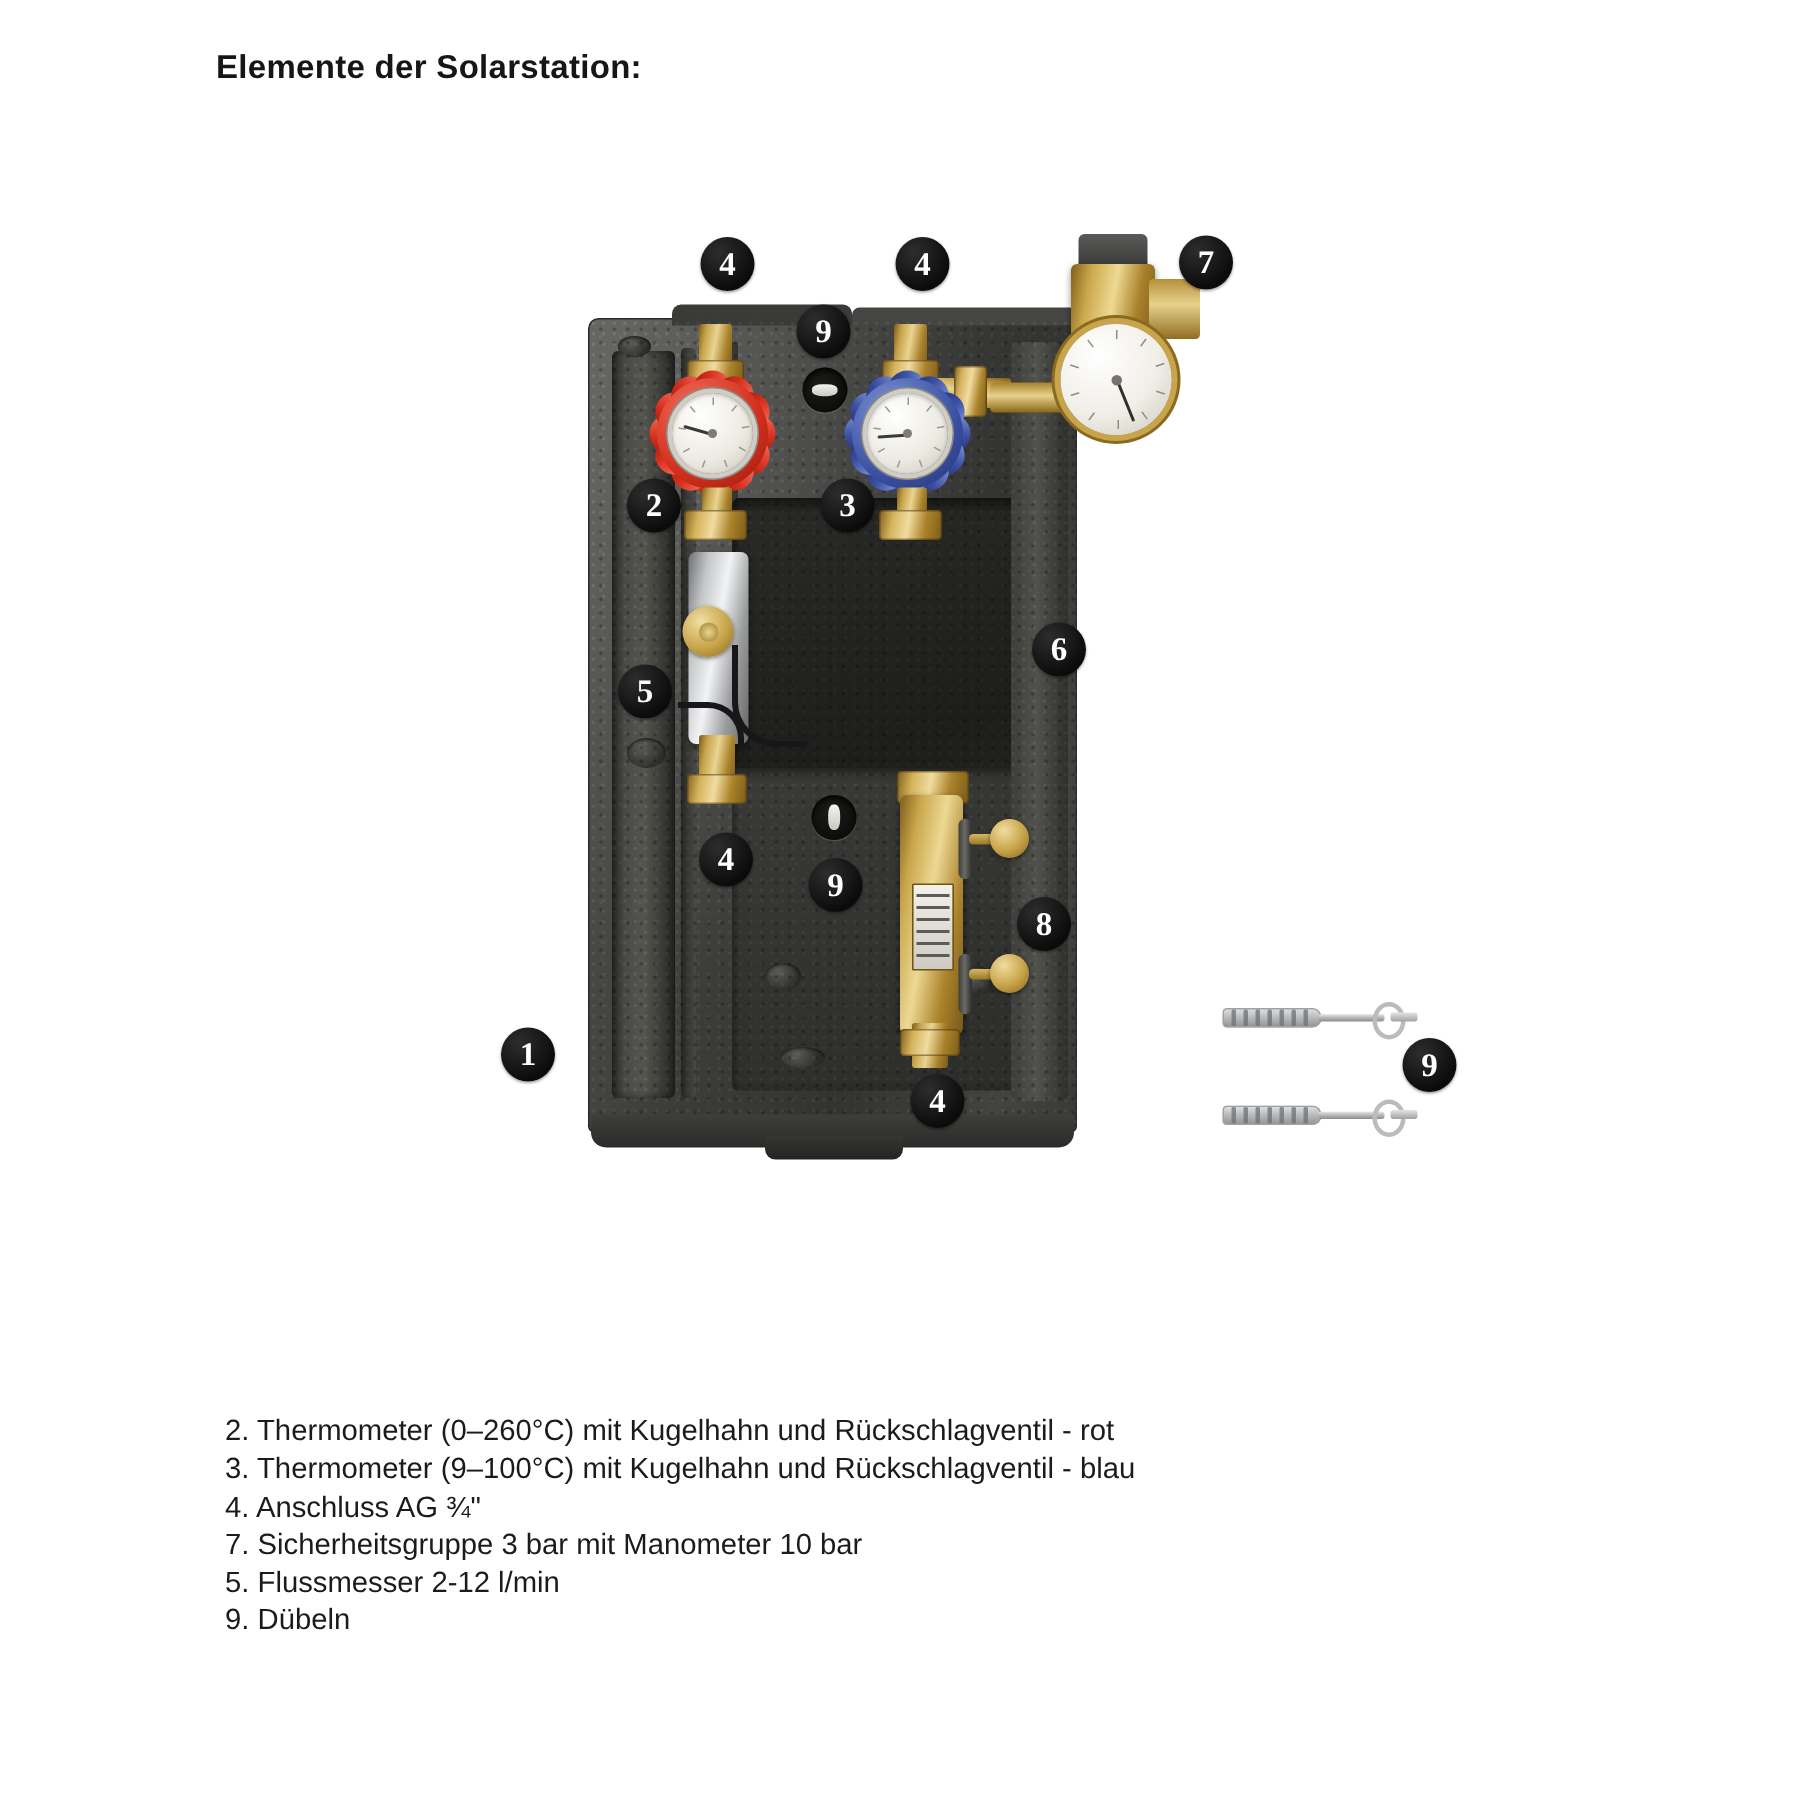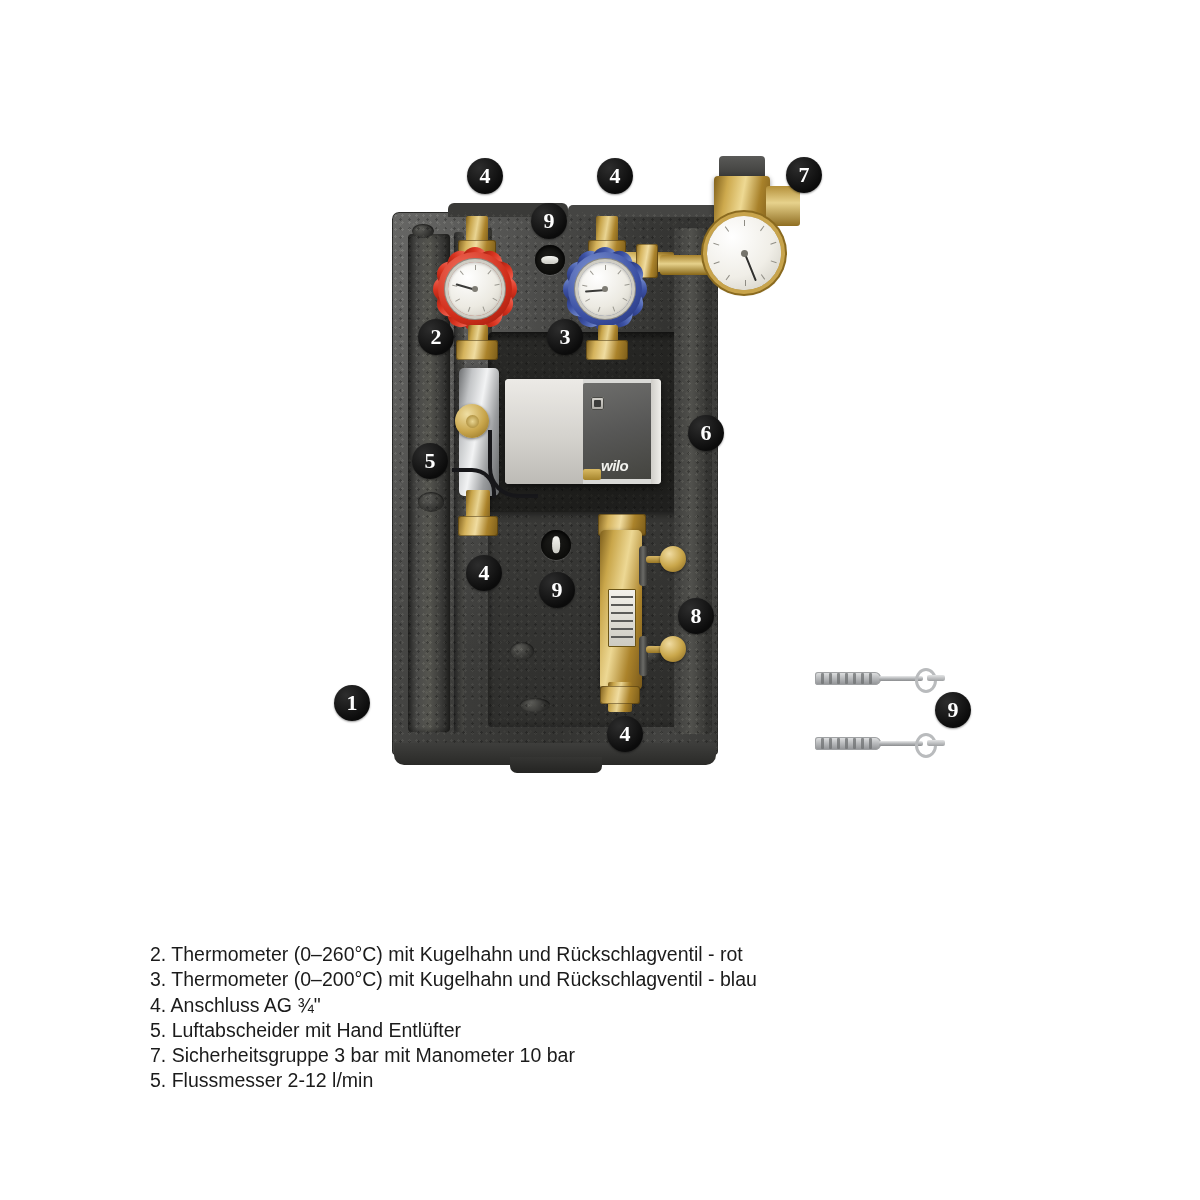--- a/index.html
+++ b/index.html
@@ -345,20 +345,21 @@
     list-style:none;
     font-size:19.5px;line-height:25.3px;color:#1b1b1b;white-space:nowrap;
   }
   .legend ol{margin:0;padding:0;}
 </style>
 </head>
 <body>
 
 <div class="page">
 
+  <div class="title">Elemente der Solarstation:</div>
 
   <div class="figure">
 
     <div class="housing">
       <div class="topnotch"></div>
       <div class="topnotch2"></div>
       <div class="groove"></div>
       <div class="groove2"></div>
       <div class="mid-rib"></div>
       <div class="bay"></div>
@@ -416,28 +417,20 @@
     <div class="nut" style="left:456px;top:340px;width:42px;height:20px;"></div>
 
     <div class="sep-body"></div>
     <div class="sep-knob"></div>
     <div class="pipe-v" style="left:466px;top:490px;width:24px;height:40px;"></div>
     <div class="nut" style="left:458px;top:516px;width:40px;height:20px;"></div>
 
     <div class="pump-cable"></div>
     <div class="pump-cable2"></div>
 
-    <div class="pump">
-      <div class="light"></div>
-      <div class="dark"></div>
-      <div class="edge"></div>
-      <div class="btn"></div>
-      <div class="plug"></div>
-      <div class="wilo">wilo</div>
-    </div>
 
     <div class="pipe-v" style="left:596px;top:216px;width:22px;height:34px;"></div>
     <div class="nut" style="left:588px;top:240px;width:38px;height:18px;"></div>
     <div class="pipe-h" style="left:616px;top:252px;width:58px;height:20px;"></div>
     <div class="nut" style="left:636px;top:244px;width:22px;height:34px;"></div>
 
     <div class="valve blue" style="left:562px;top:246px;">
       <div class="wheel">
         <div class="lobes">
           <i style="transform:rotate(0deg);"></i>
@@ -549,21 +542,21 @@
         <div class="badge" style="left: 531px; top: 203px;">9</div>
         <div class="badge" style="left: 539px; top: 572px;">9</div>
         <div class="badge" style="left: 935px; top: 692px;">9</div>
       </div>
 
   </div>
 
   <div class="legend">
     <ol id="legend-list">
         <li>2. Thermometer (0–260°C) mit Kugelhahn und Rückschlagventil - rot</li>
-        <li>3. Thermometer (0–200°C) mit Kugelhahn und Rückschlagventil - blau</li>
+        <li>3. Thermometer (9–100°C) mit Kugelhahn und Rückschlagventil - blau</li>
         <li>4. Anschluss AG ¾"</li>
-        <li>5. Luftabscheider mit Hand Entlüfter</li>
         <li>7. Sicherheitsgruppe 3 bar mit Manometer 10 bar</li>
         <li>5. Flussmesser 2-12 l/min</li>
+        <li>9. Dübeln</li>
       </ol>
   </div>
 
 </div>
 
 </body></html>

